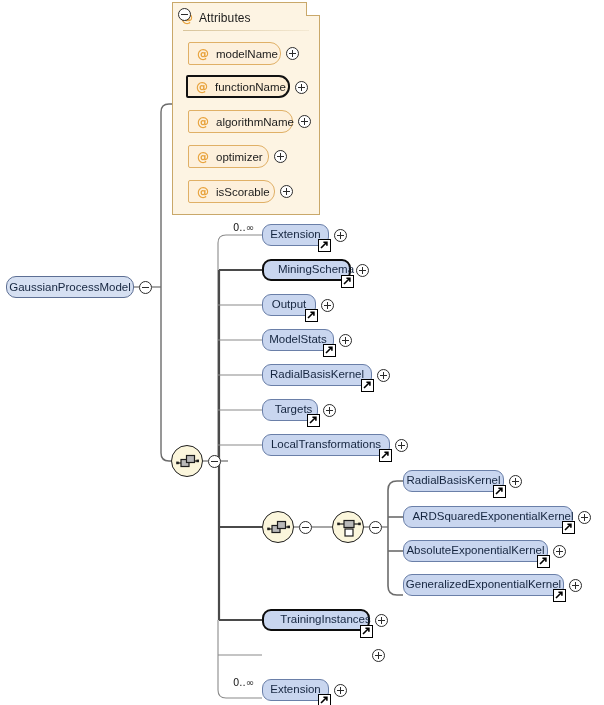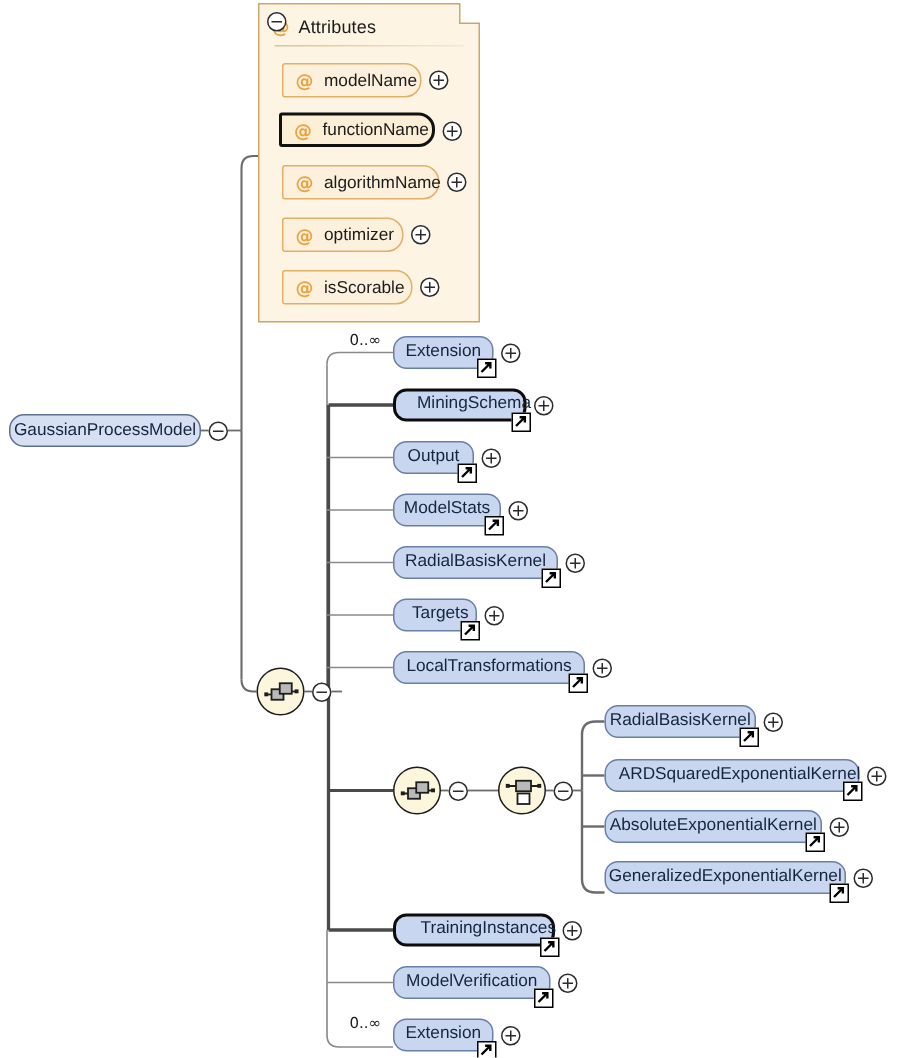--- a/index.html
+++ b/index.html
@@ -391,28 +391,20 @@
   <div class="el-box required" style="left:262px;top:609px;width:108px;">
     <span class="lbl">TrainingInstances</span>
     <span class="link-badge" style="left:96px;top:14px;">
       <svg width="10" height="10" viewBox="0 0 10 10">
           <path d="M2 8 L7.5 2.5 M4.4 2.2 L7.9 2.2 L7.9 5.7" stroke="#000" stroke-width="1.6" fill="none"></path>
         </svg>
     </span>
   </div>
   <div class="toggle plus" style="left:375px;top:614px;"></div>
 
-  <div class="el-box" style="left:262px;top:644px;width:105px;">
-    <span class="lbl">ModelVerification</span>
-    <span class="link-badge" style="left:93px;top:14px;">
-      <svg width="10" height="10" viewBox="0 0 10 10">
-          <path d="M2 8 L7.5 2.5 M4.4 2.2 L7.9 2.2 L7.9 5.7" stroke="#000" stroke-width="1.6" fill="none"></path>
-        </svg>
-    </span>
-  </div>
   <div class="toggle plus" style="left:372px;top:649px;"></div>
 
   <span class="occ" style="left:233px;top:677px;">0..∞</span>
   <div class="el-box" style="left:262px;top:679px;width:67px;">
     <span class="lbl">Extension</span>
     <span class="link-badge" style="left:55px;top:14px;">
       <svg width="10" height="10" viewBox="0 0 10 10">
           <path d="M2 8 L7.5 2.5 M4.4 2.2 L7.9 2.2 L7.9 5.7" stroke="#000" stroke-width="1.6" fill="none"></path>
         </svg>
     </span>

